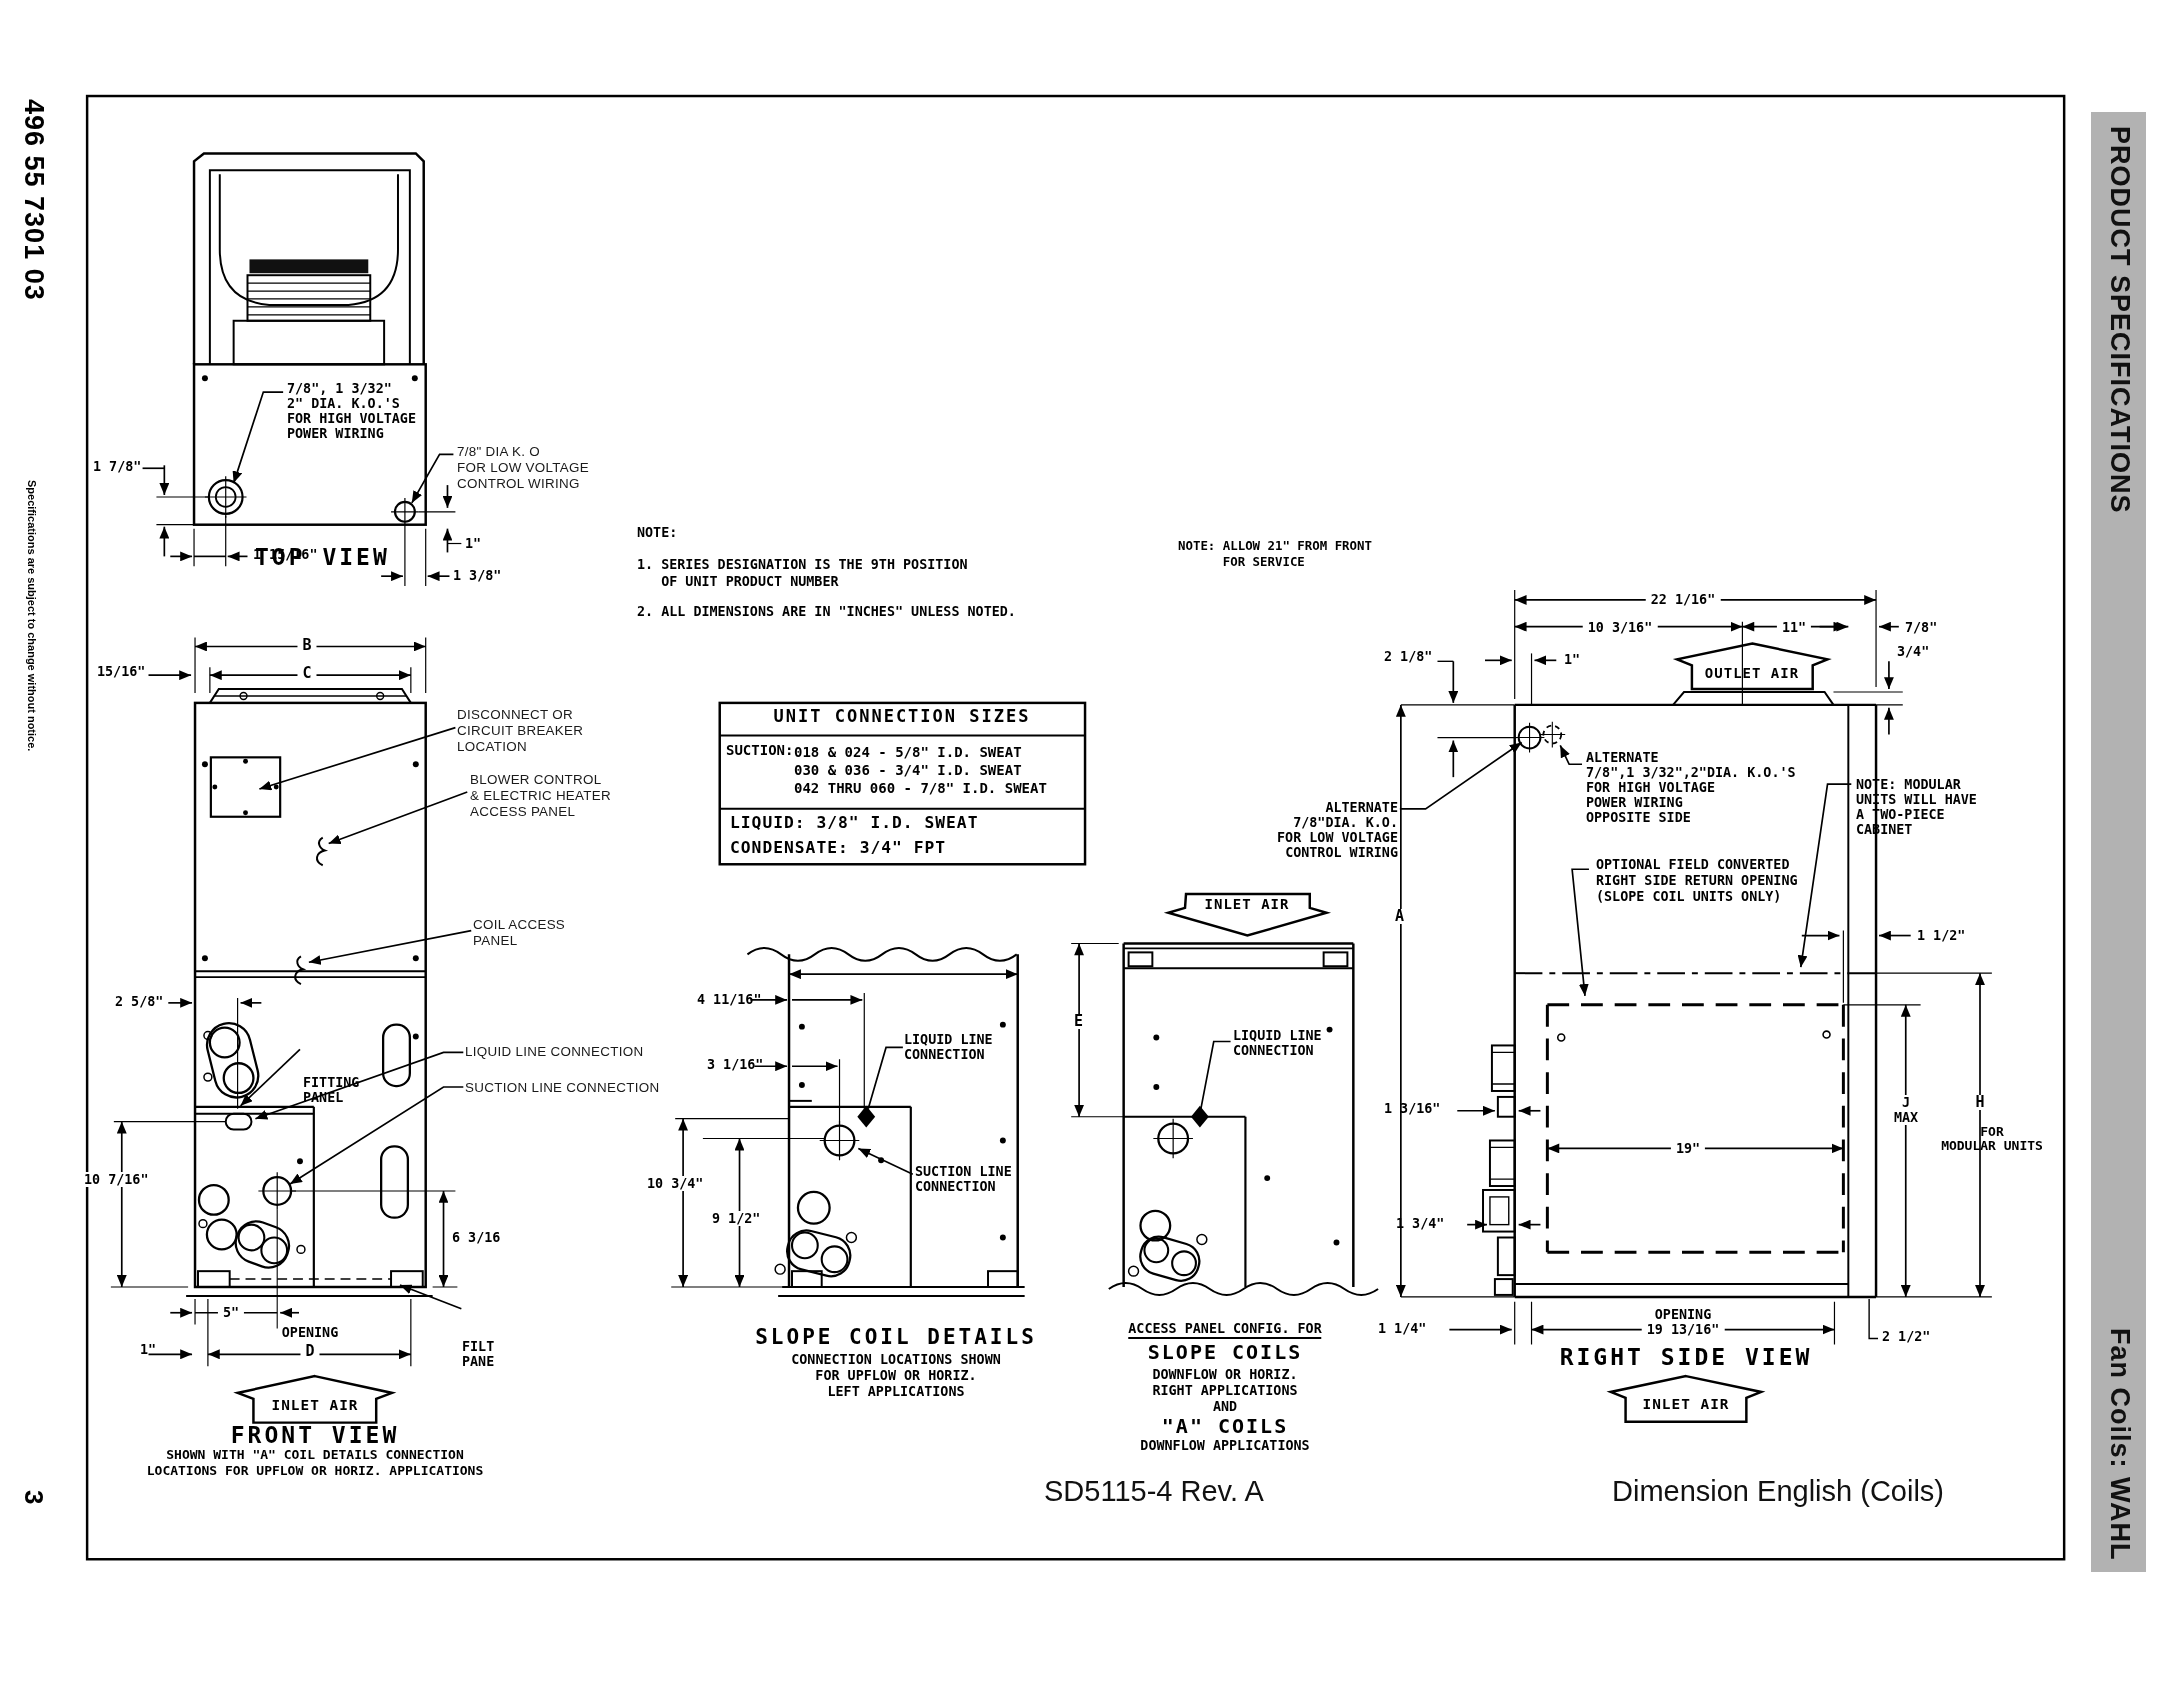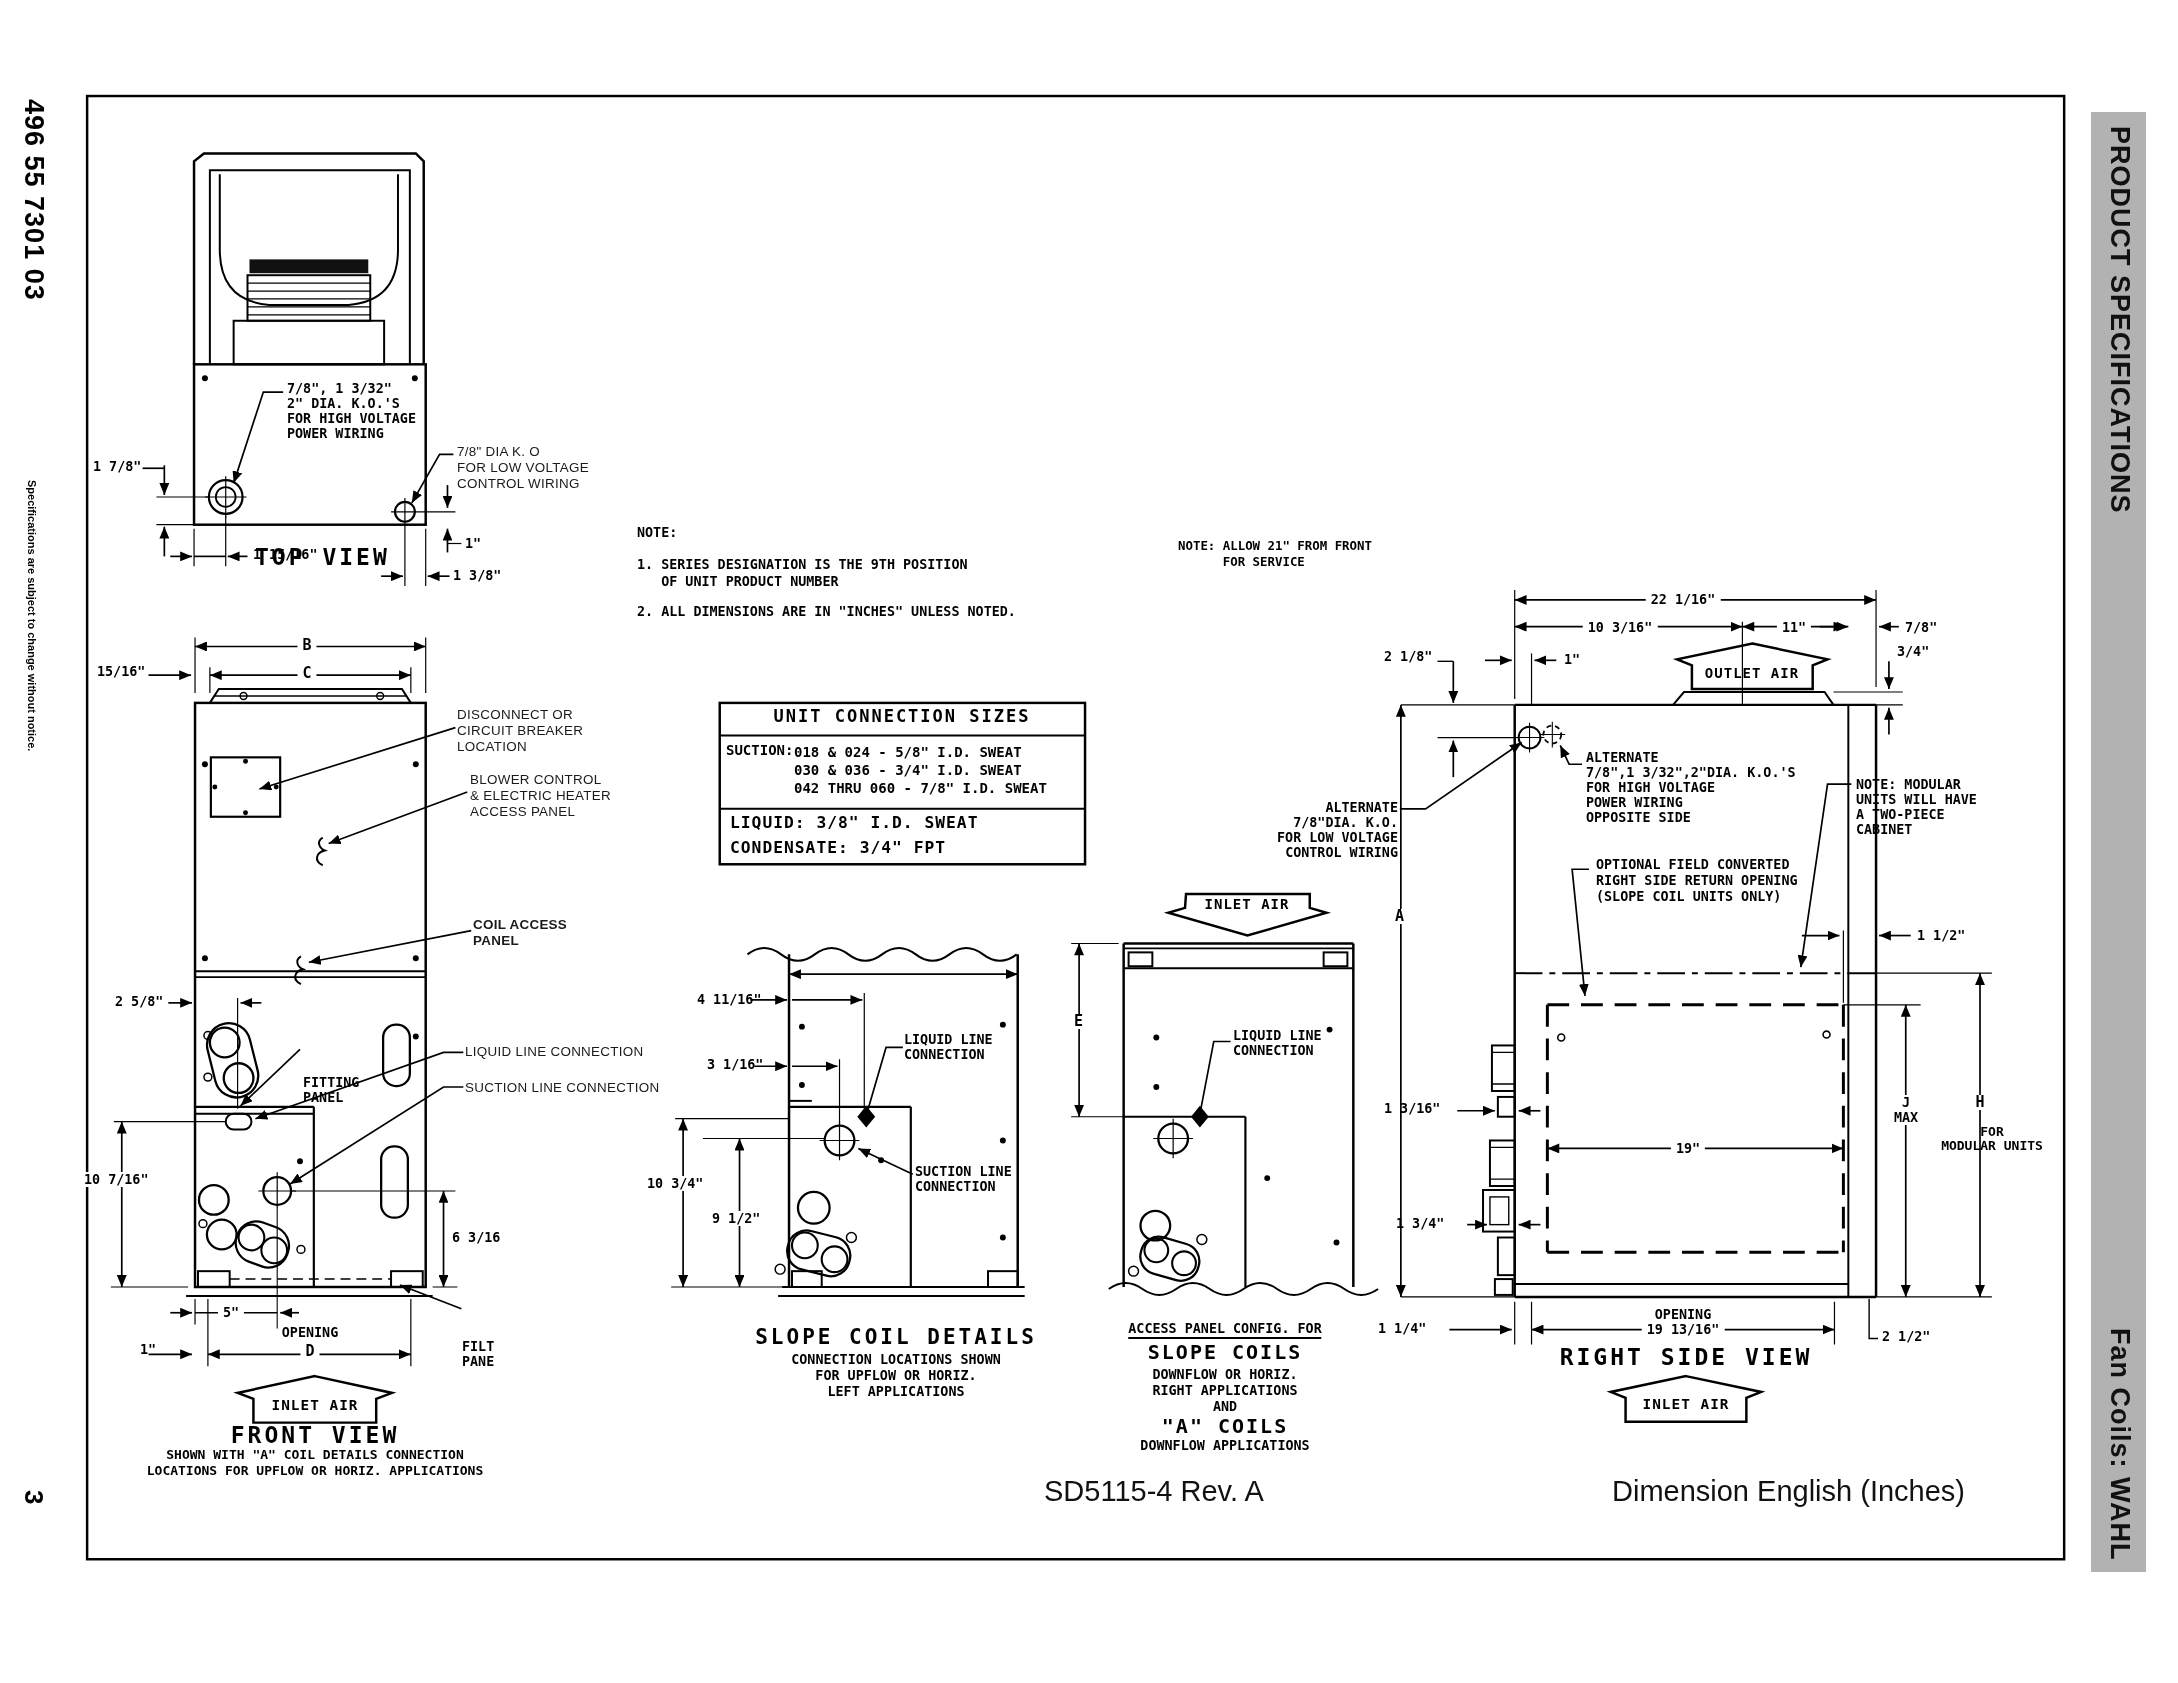--- a/index.html
+++ b/index.html
@@ -296,21 +296,21 @@
   <div class="lb vert" style="left:18px;top:99px;font:bold 27px 'Liberation Sans',sans-serif;letter-spacing:1px;">496 55 7301 03</div>
   <div class="lb vert" style="left:26px;top:480px;font:bold 11px 'Liberation Sans',sans-serif;">Specifications are subject to change without notice.</div>
   <div class="lb vert" style="left:18px;top:1490px;font:bold 26px 'Liberation Sans',sans-serif;">3</div>
 
   <div class="sidebar">
     <span class="sb-lbl" style="top:14px;">PRODUCT SPECIFICATIONS</span>
     <span class="sb-lbl" style="bottom:12px;">Fan Coils: WAHL</span>
   </div>
 
   <div class="lb ft" style="left:1044px;top:1475px;">SD5115-4  Rev. A</div>
-  <div class="lb ft" style="left:1612px;top:1475px;">Dimension English (Inches)</div>
+  <div class="lb ft" style="left:1612px;top:1475px;">Dimension English (Coils)</div>
 
   <div class="lb st" style="left:637px;top:525px;">NOTE:</div>
   <div class="lb st prx" style="left:637px;top:556px;line-height:17px;">1. SERIES DESIGNATION IS THE 9TH POSITION
    OF UNIT PRODUCT NUMBER</div>
   <div class="lb st" style="left:637px;top:604px;">2. ALL DIMENSIONS ARE IN "INCHES" UNLESS NOTED.</div>
   <div class="lb st prx" style="left:1178px;top:538px;line-height:16px;font-size:12.4px;">NOTE: ALLOW 21" FROM FRONT
       FOR SERVICE</div>
 
   <div class="lb st ctr" style="left:902px;top:709px;font-size:17px;letter-spacing:2px;">UNIT CONNECTION SIZES</div>
   <div class="lb st" style="left:726px;top:743px;font-size:14px;">SUCTION:</div>
@@ -335,21 +335,21 @@
 
   <div class="lb st ctr wbg" style="left:307px;top:638px;font-size:15px;">B</div>
   <div class="lb st ctr wbg" style="left:307px;top:666px;font-size:15px;">C</div>
   <div class="lb st" style="left:97px;top:664px;">15/16"</div>
   <div class="lb lt pre" style="left:457px;top:707px;">DISCONNECT OR
 CIRCUIT BREAKER
 LOCATION</div>
   <div class="lb lt pre" style="left:470px;top:772px;">BLOWER CONTROL
 &amp; ELECTRIC HEATER
 ACCESS PANEL</div>
-  <div class="lb lt pre" style="left:473px;top:917px;font-weight:bold;">COIL ACCESS
+  <div class="lb lt pre" style="left:473px;top:917px;">COIL ACCESS
 PANEL</div>
   <div class="lb st" style="left:115px;top:994px;">2 5/8"</div>
   <div class="lb st pre" style="left:303px;top:1033px;margin-top:42px;">FITTING
 PANEL</div>
   <div class="lb lt" style="left:465px;top:1044px;">LIQUID LINE CONNECTION</div>
   <div class="lb lt" style="left:465px;top:1080px;">SUCTION LINE CONNECTION</div>
   <div class="lb st wbg" style="left:79px;top:1172px;">10 7/16"</div>
   <div class="lb st wbg" style="left:447px;top:1230px;">6 3/16</div>
   <div class="lb st pre" style="left:462px;top:1299px;margin-top:40px;">FILT
 PANE</div>

